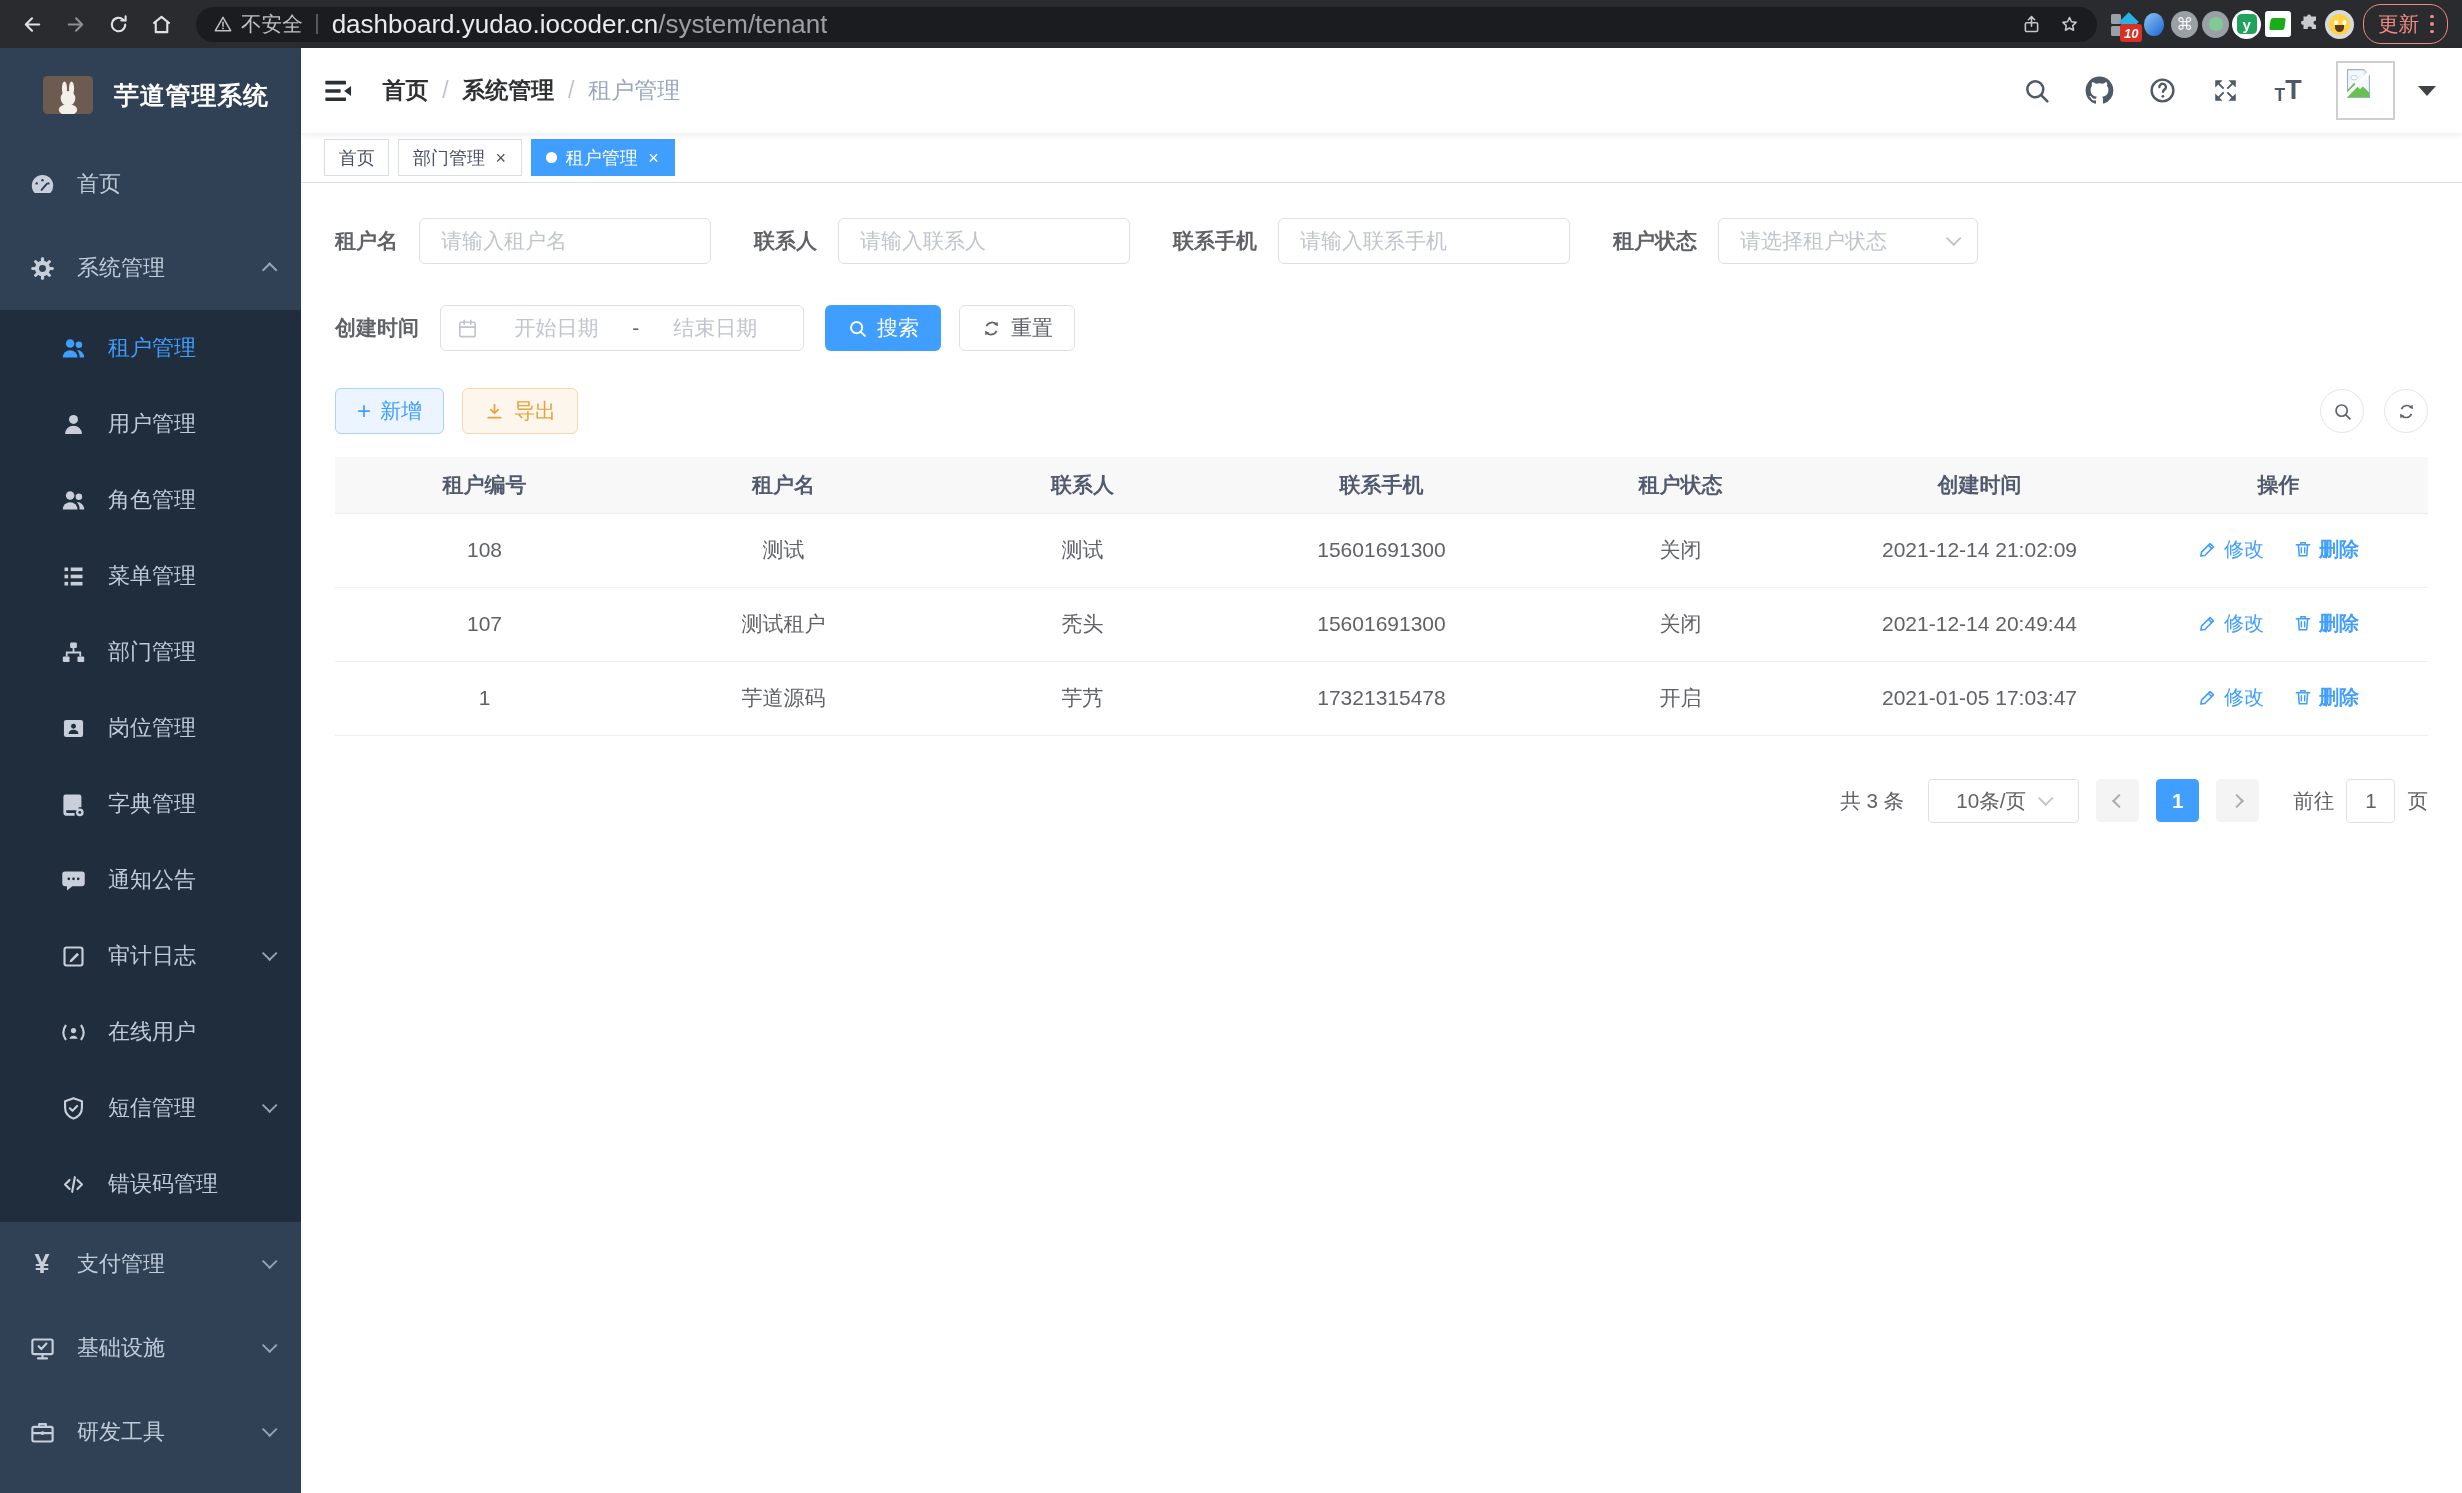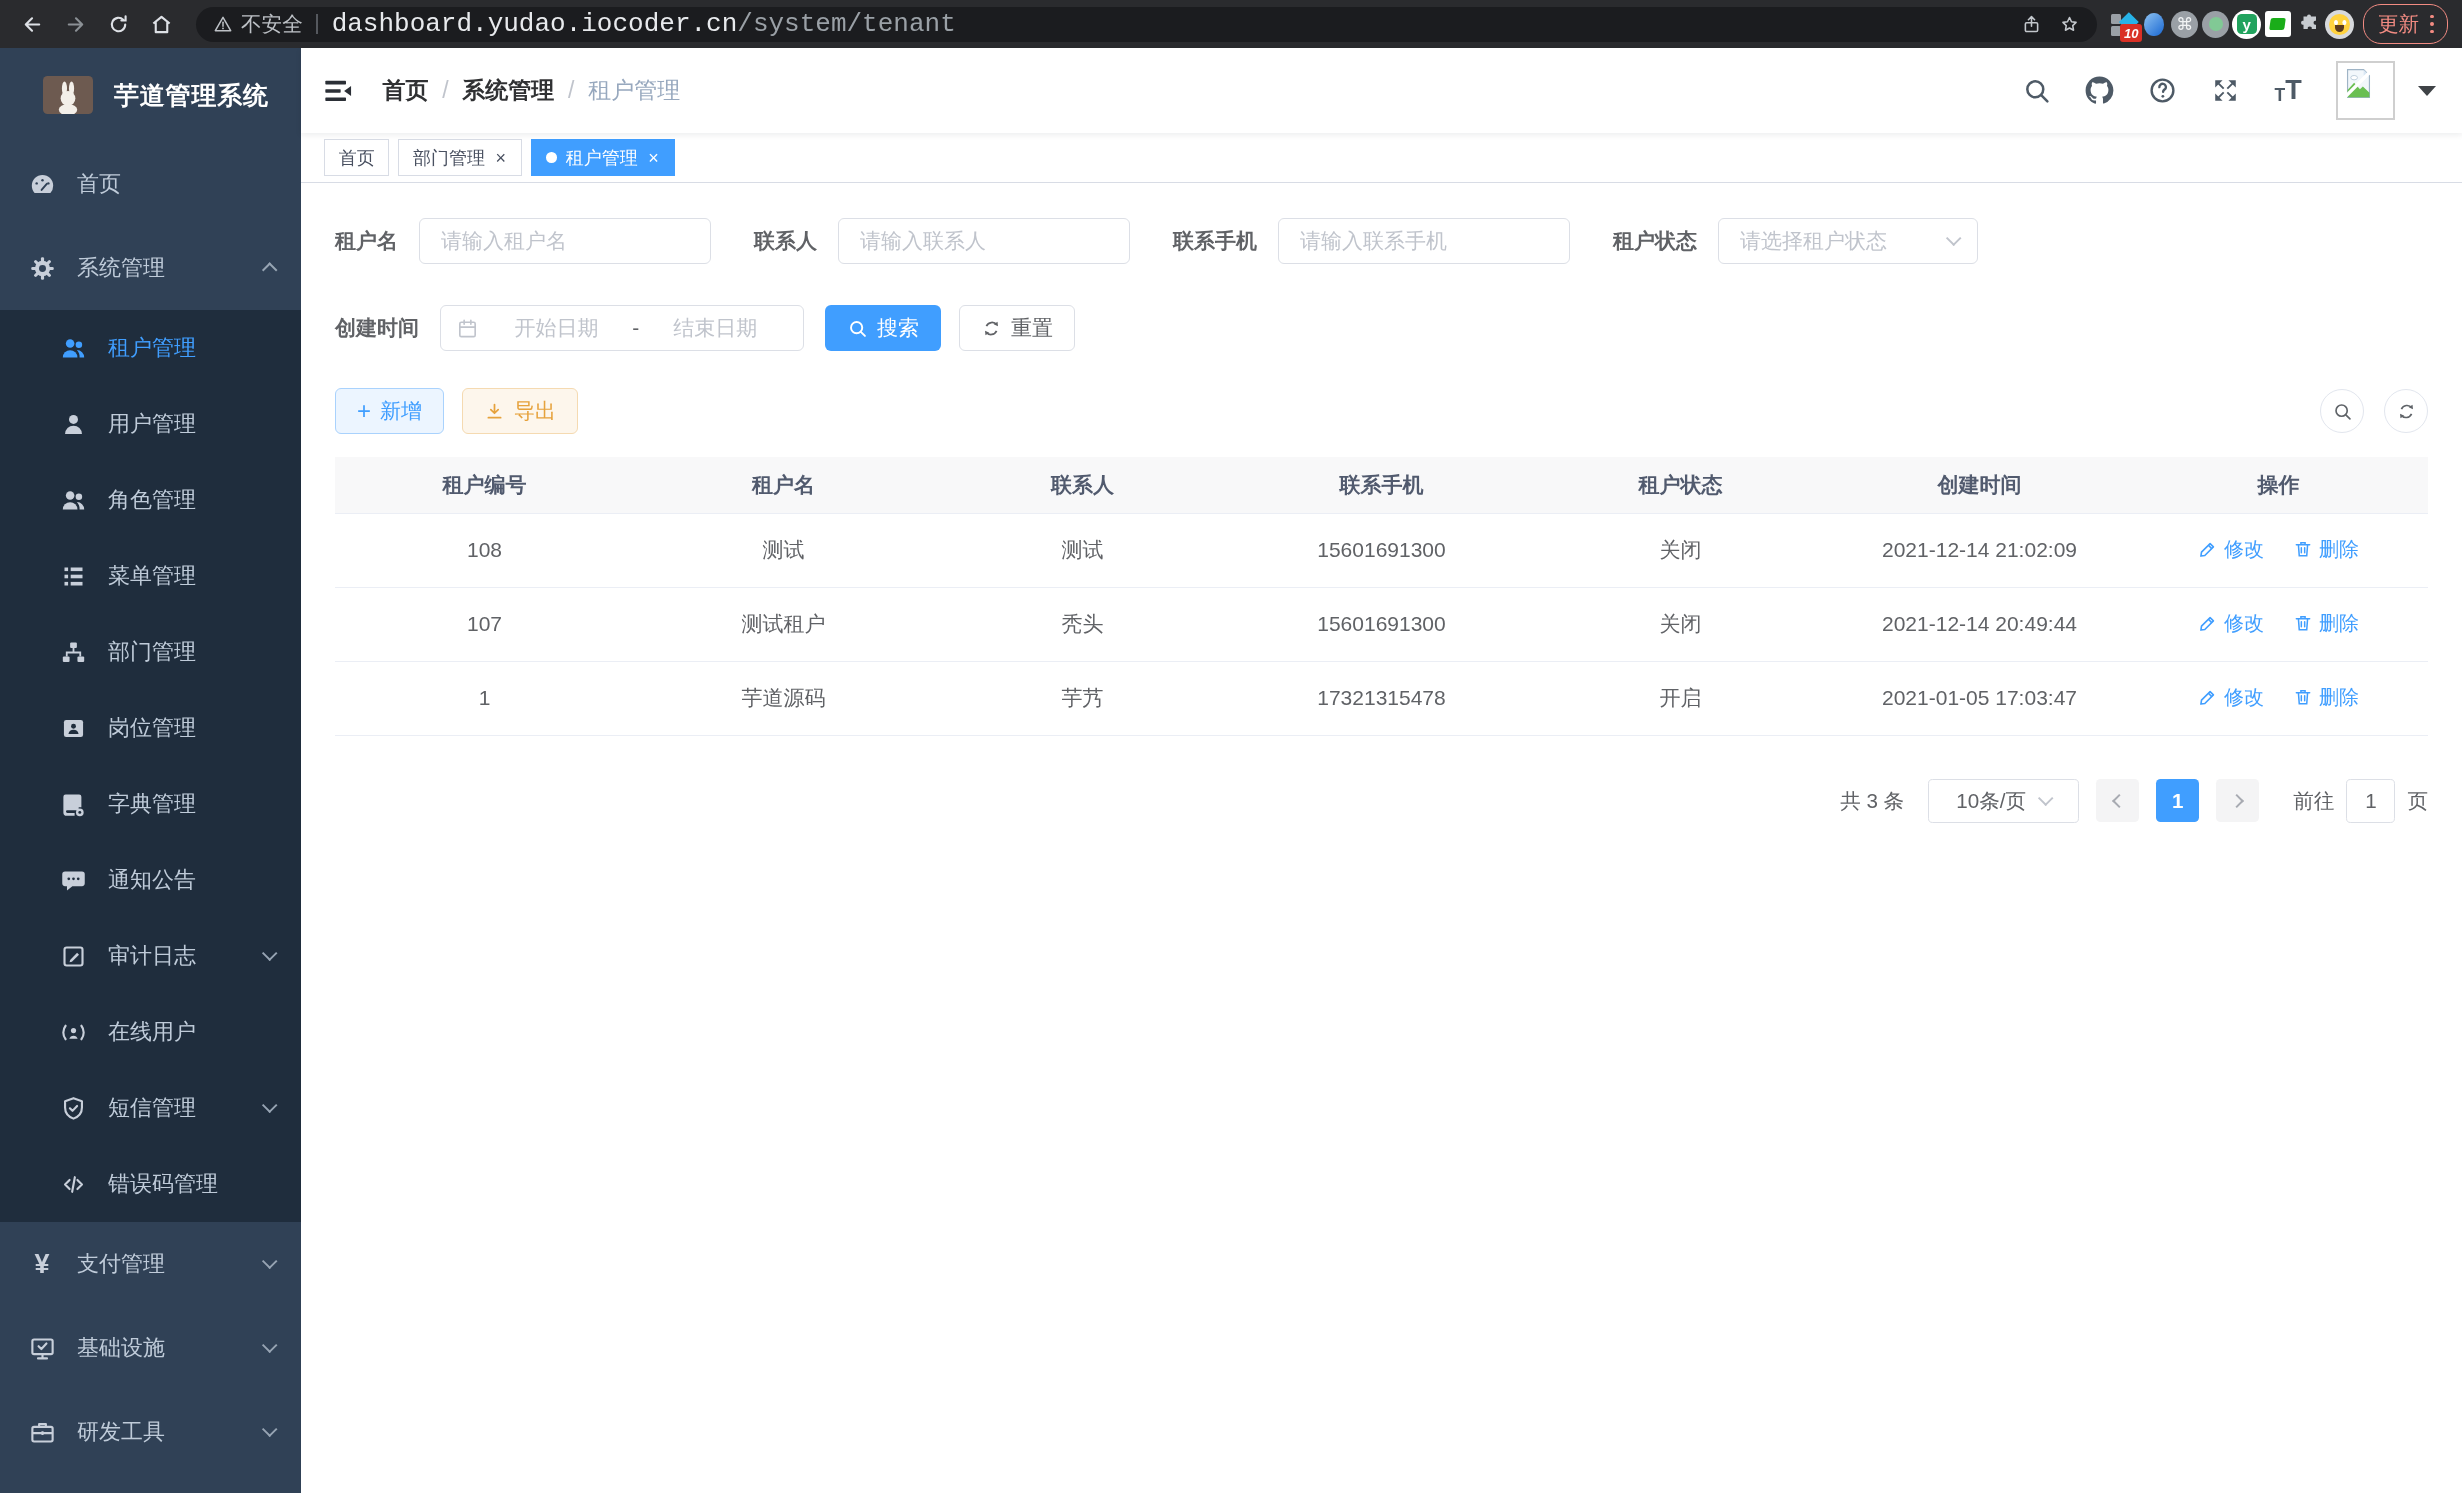--- a/index.html
+++ b/index.html
@@ -6,21 +6,21 @@
   html,body { width:2462px; height:1494px; overflow:hidden; }
   body { font-family:"Liberation Sans","DejaVu Sans",sans-serif; background:#fff; }
   svg { display:block; }
 
   
   .browser-bar { height:48px; background:#2a2b2e; display:flex; align-items:center; padding:0 13.7px; }
   .b-nav { display:flex; align-items:center; }
   .b-btn { width:37px; height:37px; display:flex; align-items:center; justify-content:center; color:#dee1e6; margin-right:6px; border-radius:50%; }
   .b-btn.dim { color:#8b9095; }
   .b-btn svg { width:23px; height:23px; }
-  .url-pill { flex:1; height:35px; background:#1b1c1f; border-radius:18px; display:flex; align-items:center; padding:0 17px; margin:0 10.7px; min-width:0;font-family:Liberation Mono, monospace; }
+  .url-pill { flex:1; height:35px; background:#1b1c1f; border-radius:18px; display:flex; align-items:center; padding:0 17px; margin:0 10.7px; min-width:0; }
   .sec-icon { color:#bdc1c6; margin-right:7.6px; }
   .sec-icon svg { width:20px; height:20px; }
   .sec-label { color:#bdc1c6; font-size:20.6px; }
   .url-div { width:1.5px; height:20px; background:#55585e; margin:0 13.7px; }
   .url-text { font-size:26px; color:#e8eaed; white-space:nowrap; overflow:hidden; }
   .url-text .path { color:#9aa0a6; }
   .pill-right { margin-left:auto; display:flex; align-items:center; gap:17px; color:#c3c7cc; }
   .pill-right svg { width:21px; height:21px; }
   .ext-row { display:flex; align-items:center; gap:1px; }
   .ext { width:30px; height:30px; display:flex; align-items:center; justify-content:center; position:relative; }
@@ -119,21 +119,21 @@
   .toolbar { display:flex; align-items:center; margin-bottom:23px; }
   .tool-circles { margin-left:auto; display:flex; gap:20px; }
   .circle-btn { width:44px; height:44px; border-radius:50%; border:1.5px solid #e2e6ee; display:flex; align-items:center; justify-content:center; color:#5f6368; cursor:pointer; background:#fff; }
   .circle-btn svg { width:21px; height:21px; }
 
   table.grid { width:100%; border-collapse:collapse; table-layout:fixed; }
   .grid th { background:#f8f8f9; color:#515a6e; font-size:21px; font-weight:600; height:56px; border-bottom:1.5px solid #ebeef5; text-align:center; }
   .grid td { height:74px; font-size:21px; color:#606266; text-align:center; border-bottom:1.5px solid #ebeef5; }
   .act { color:#409eff; display:inline-flex; align-items:center; gap:6px; font-size:20px; cursor:pointer; }
   .act svg { width:20px; height:20px; }
-  .act + .act { margin-left:23px; }
+  .act + .act { margin-left:23px;font-weight:bold; }
 
   .pagination { display:flex; align-items:center; justify-content:flex-end; margin-top:43px; font-size:20.6px; color:#606266; }
   .p-total { margin-right:24px; }
   .psize { width:151px; height:44px; border:1.5px solid #dcdfe6; border-radius:4.6px; display:flex; align-items:center; justify-content:center; gap:13.7px; cursor:pointer; }
   .p-arrow { width:43px; height:43px; border-radius:4.6px; background:#f4f4f5; display:flex; align-items:center; justify-content:center; margin-left:17px; cursor:pointer; }
   .p-arrow .chev { border-color:#a8abb2; width:10px; height:10px; }
   .chev.left { transform:rotate(135deg) translate(-0.8px,-0.8px); }
   .chev.right { transform:rotate(-45deg) translate(-0.8px,-0.8px); }
   .p-page { width:43px; height:43px; border-radius:4.6px; background:#409eff; color:#fff; display:flex; align-items:center; justify-content:center; margin-left:17px; font-weight:600; cursor:pointer; }
   .p-goto { display:flex; align-items:center; margin-left:34px; gap:12px; }

